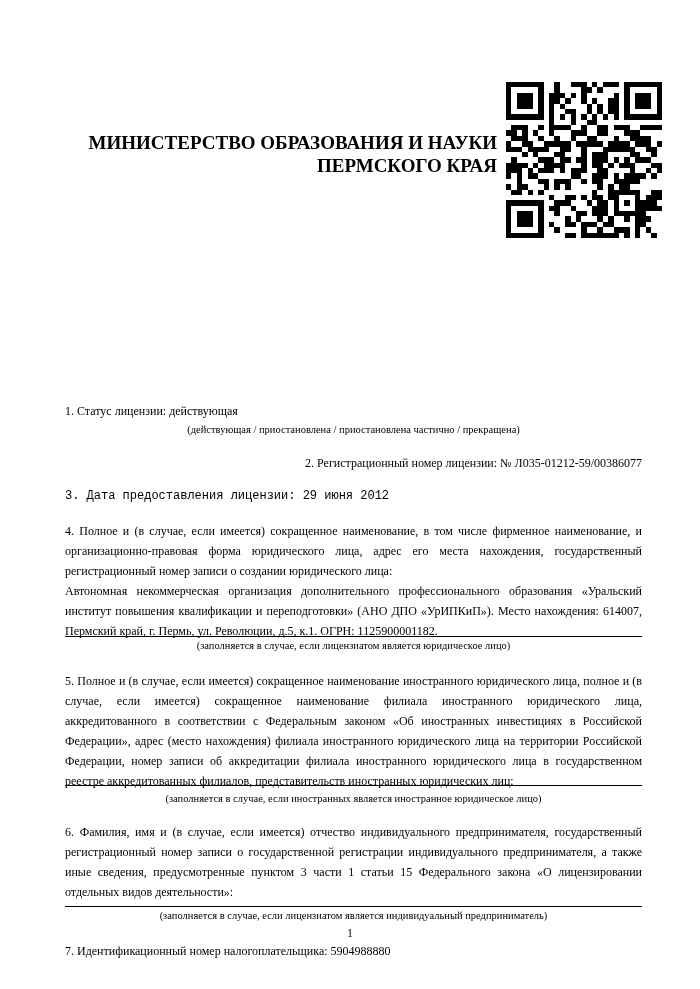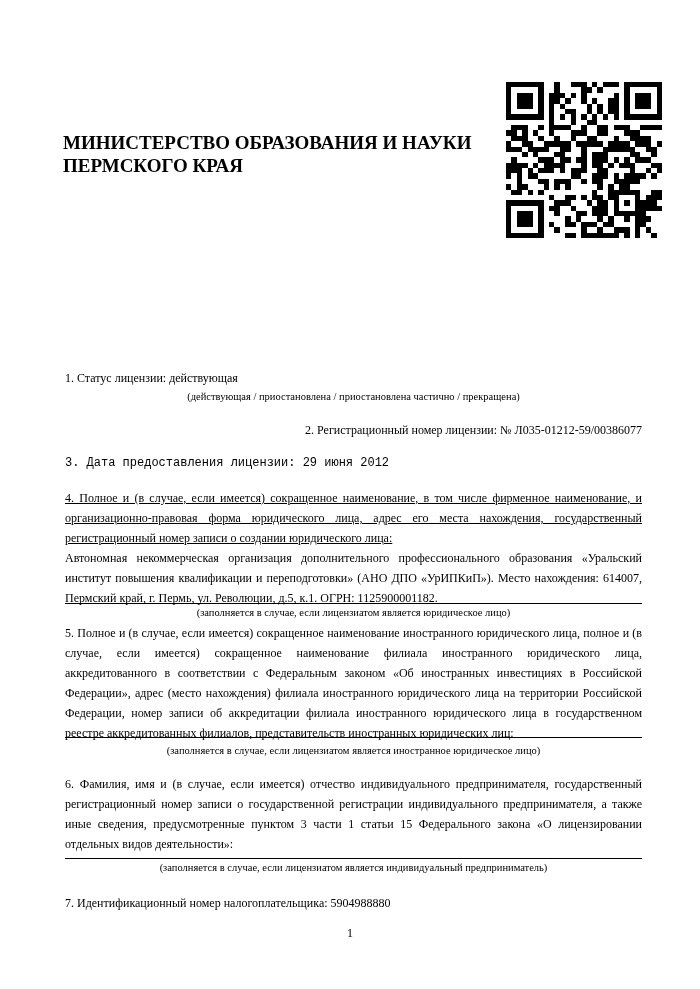--- a/index.html
+++ b/index.html
@@ -18,21 +18,21 @@
     top: 82px;
     width: 156px;
     height: 156px;
   }
   .qr svg { width: 100%; height: 100%; display: block; }
   .header {
     position: absolute;
     left: 63px;
     top: 131px;
     width: 434px;
-    text-align: left;
+    text-align: right;
   }
   .header-name {
     font-weight: bold;
     font-size: 19px;
     line-height: 23px;
   }
   .header-caption {
     font-size: 10.5px;
     line-height: 13px;
     margin-top: 9px;
@@ -48,35 +48,35 @@
   }
   .content {
     position: absolute;
     left: 65px;
     top: 368px;
     width: 577px;
     font-size: 12px;
     line-height: 20px;
   }
   .para { text-align: justify; }
-  .single-line { text-align: left; }
+  .single-line { text-align: left; margin-top: 33px; }
   .note {
     font-size: 10.5px;
     line-height: 14px;
     text-align: center;
     margin-top: 2px;
   }
   .rule { border-top: 1.6px solid #000; height: 0; }
   .rule-tight { margin-top: -5px; }
   .rule-gap5 { margin-top: -6px; }
   .rule-gap6 { margin-top: 4px; }
   .mt-i2 { margin-top: 16px; text-align: right; }
   .mt-i3 { margin-top: 13px; font-family: Liberation Mono, monospace; }
-  .mt-i4 { margin-top: 15px; text-decoration: underline; }
-  .mt-i5 { margin-top: 3px; }
+  .mt-i4 { margin-top: 15px; }
+  .mt-i5 { margin-top: 18px; }
   .mt-i6 { margin-top: 16px; }
   .mt-i7 { margin-top: 18px; }
   .note-gap5 { margin-top: 6px; }
   .footer-pagenum {
     position: absolute;
     left: 0;
     right: 0;
     top: 926px;
     text-align: center;
     font-size: 12px;
@@ -539,21 +539,21 @@
     <div class="single-line mt-i3">3. Дата предоставления лицензии: 29 июня 2012</div>
 
     <div class="para mt-i4">4. Полное и (в случае, если имеется) сокращенное наименование, в том числе фирменное наименование, и организационно-правовая форма юридического лица, адрес его места нахождения, государственный регистрационный номер записи о создании юридического лица:</div>
     <div class="para">Автономная некоммерческая организация дополнительного профессионального образования «Уральский институт повышения квалификации и переподготовки» (АНО ДПО «УрИПКиП»). Место нахождения: 614007, Пермский край, г. Пермь, ул. Революции, д.5, к.1. ОГРН: 1125900001182.</div>
     <div class="rule rule-tight"></div>
     <div class="note">(заполняется в случае, если лицензиатом является юридическое лицо)</div>
 
     <div class="para mt-i5">5. Полное и (в случае, если имеется) сокращенное наименование иностранного юридического лица, полное и (в случае, если имеется) сокращенное наименование филиала иностранного юридического лица, аккредитованного в соответствии с Федеральным законом «Об иностранных инвестициях в Российской Федерации», адрес (место нахождения) филиала иностранного юридического лица на территории Российской Федерации, номер записи об аккредитации филиала иностранного юридического лица в государственном реестре аккредитованных филиалов, представительств иностранных юридических лиц:</div>
     <div class="para"></div>
     <div class="rule rule-gap5"></div>
-    <div class="note note-gap5">(заполняется в случае, если лицензиатом является иностранное юридическое лицо)</div>
+    <div class="note note-gap5">(заполняется в случае, если иностранных является иностранное юридическое лицо)</div>
 
     <div class="para mt-i6">6. Фамилия, имя и (в случае, если имеется) отчество индивидуального предпринимателя, государственный регистрационный номер записи о государственной регистрации индивидуального предпринимателя, а также иные сведения, предусмотренные пунктом 3 части 1 статьи 15 Федерального закона «О лицензировании отдельных видов деятельности»:</div>
     <div class="rule rule-gap6"></div>
     <div class="note">(заполняется в случае, если лицензиатом является индивидуальный предприниматель)</div>
 
     <div class="single-line mt-i7">7. Идентификационный номер налогоплательщика: 5904988880</div>
 
   </div>
 
   <div class="footer-pagenum">1</div>

